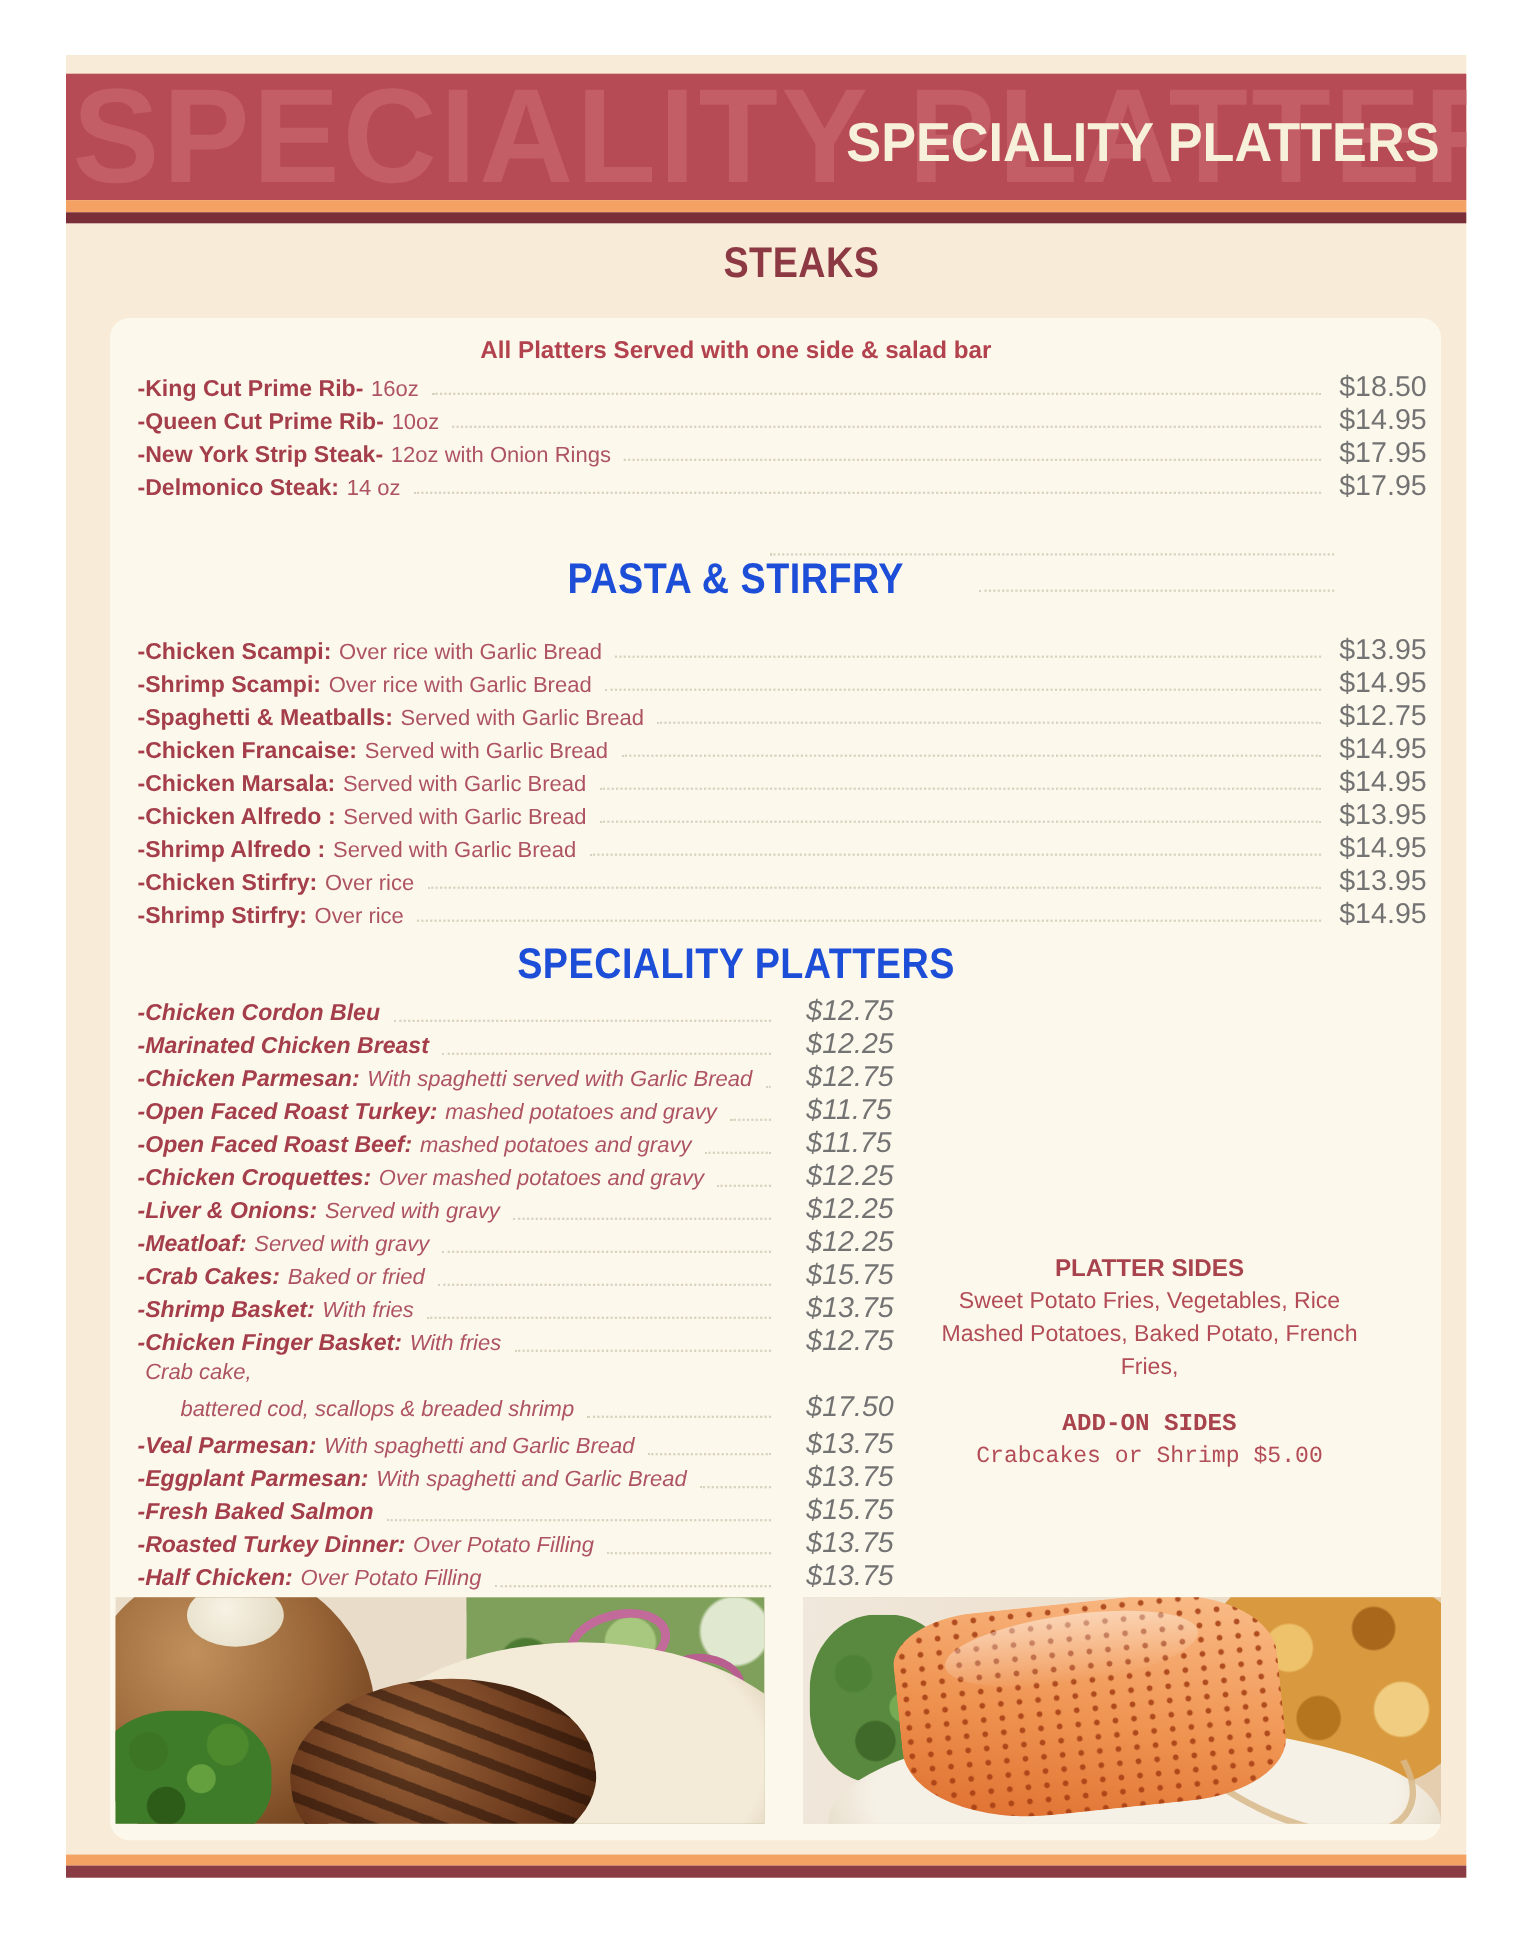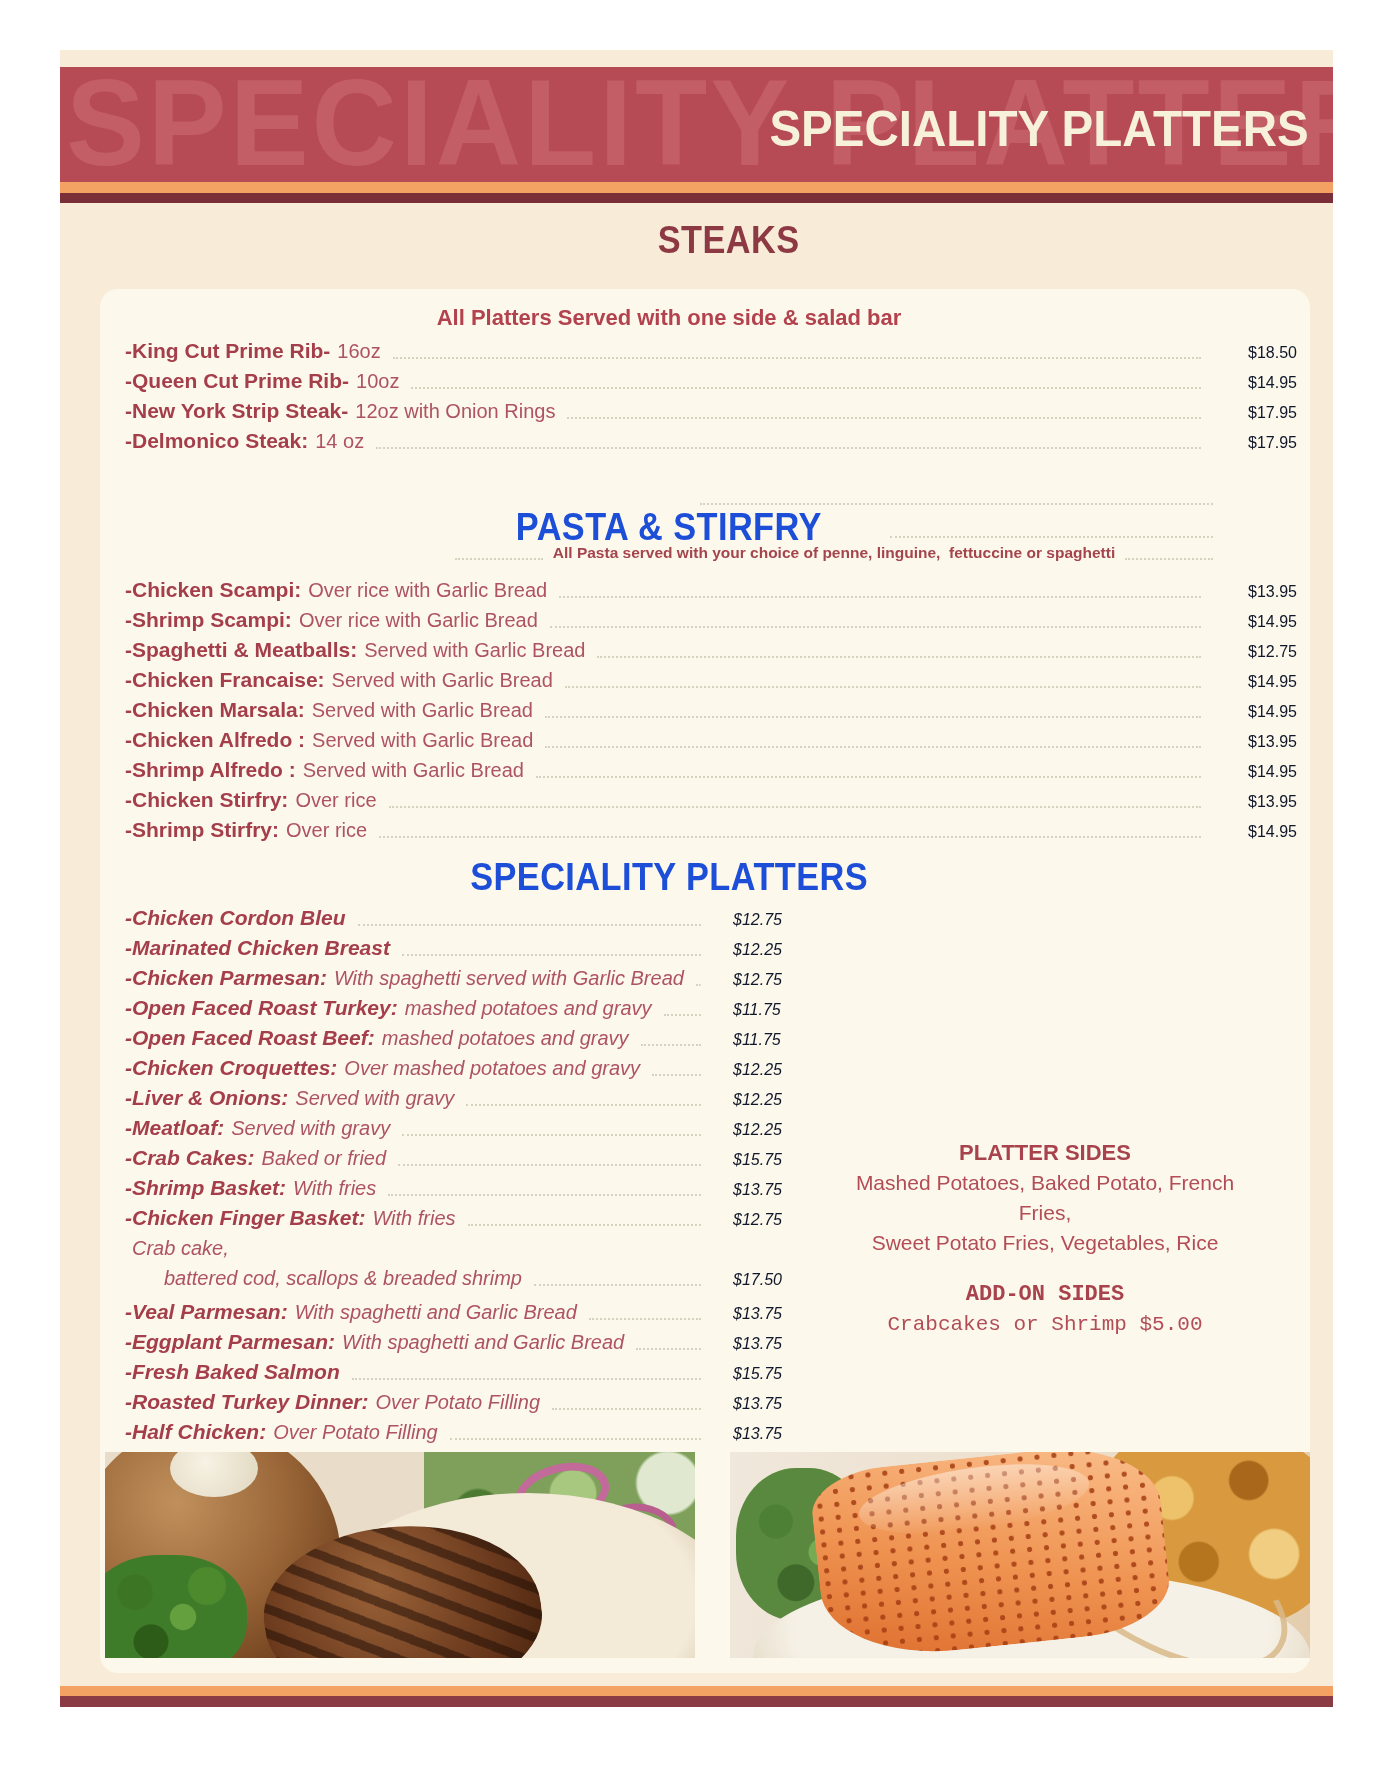--- a/index.html
+++ b/index.html
@@ -59,21 +59,21 @@
   .rows { position:absolute; left:25px; }
   #steak-rows { top:47px;  width:1172px; }
   #pasta-rows { top:286px; width:1172px; }
   #spec-rows  { top:614px; width:680px;font-style:italic; }
   .row { display:flex; align-items:baseline; height:30px; }
   .row.gap { margin-top:4px; }
   .nm { font-weight:bold; color:#a43e4b; font-size:21px; line-height:30px; white-space:nowrap; }
   .ds { color:#ad5460; font-size:20px; line-height:30px; margin-left:7px; white-space:nowrap; }
   .leader { flex:1; align-self:flex-end; border-bottom:2.4px dotted #d7d1be;
     margin:0 16px 7px 12px; min-width:0; }
-  .price { color:#0f172a; font-size:16px; line-height:30px; }
+  .price { color:#737373; font-size:26px; line-height:30px; }
   .row:not(.spec) .price { min-width:80px; text-align:right; }
   .row.spec .txt { display:flex; align-items:baseline; width:608px; overflow:hidden; }
   .row.spec .leader { margin-right:32px; }
   .row.spec .price { width:72px; text-align:left; }
   .row.spec .txt.indent { padding-left:32px; }
 
   
   .side-block { position:absolute; left:730px; width:430px; text-align:center; }
   .side-block h3 { color:#a8434d; font-size:22px; font-weight:bold; line-height:30px; }
   .side-block p  { color:#b24d57; font-size:21px; line-height:30px; }
@@ -186,23 +186,20 @@
         <span class="nm">-Delmonico Steak:</span>
         <span class="ds">14 oz</span>
         <span class="leader"></span>
         <span class="price">$17.95</span>
       </div>
     </div>
 
   <div class="deco d1"></div>
   <div class="deco d2"></div>
   <h2 class="panel-h h-pasta"><span class="cond">PASTA &amp; STIRFRY</span></h2>
-  <div class="pasta-note">
-      <span class="nt">All Pasta served with your choice of penne, linguine,  fettuccine or spaghetti</span>
-    </div>
   <div class="rows" id="pasta-rows">
       <div class="row">
         <span class="nm">-Chicken Scampi:</span>
         <span class="ds">Over rice with Garlic Bread</span>
         <span class="leader"></span>
         <span class="price">$13.95</span>
       </div>
       <div class="row">
         <span class="nm">-Shrimp Scampi:</span>
         <span class="ds">Over rice with Garlic Bread</span>
@@ -389,22 +386,22 @@
           <span class="nm">-Half Chicken:</span>
           <span class="ds">Over Potato Filling</span>
           <span class="leader"></span>
         </span>
         <span class="price">$13.75</span>
       </div>
     </div>
 
   <div class="side-block blk-platter">
     <h3>PLATTER SIDES</h3>
+    <p>Sweet Potato Fries, Vegetables, Rice</p>
     <p>Mashed Potatoes, Baked Potato, French Fries,</p>
-    <p>Sweet Potato Fries, Vegetables, Rice</p>
   </div>
   <div class="side-block blk-addon">
     <h3>ADD-ON SIDES</h3>
     <p>Crabcakes or Shrimp $5.00</p>
   </div>
 
   <div class="photo photo-left">
     <div class="lp-salad"></div>
     <div class="lp-onion1"></div>
     <div class="lp-onion2"></div>

